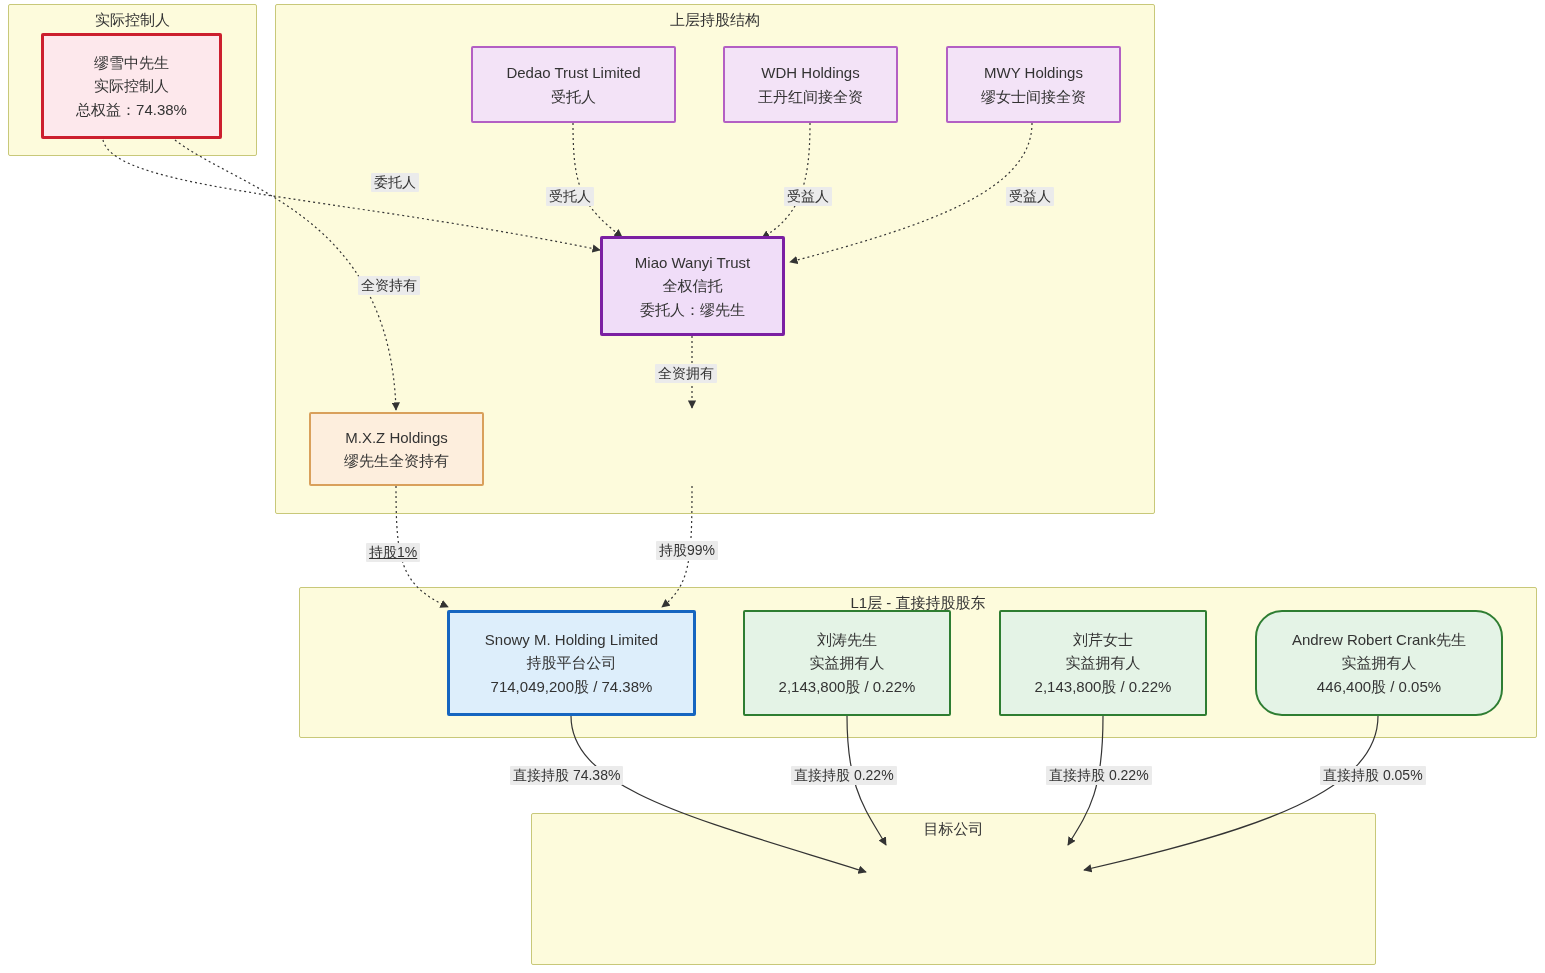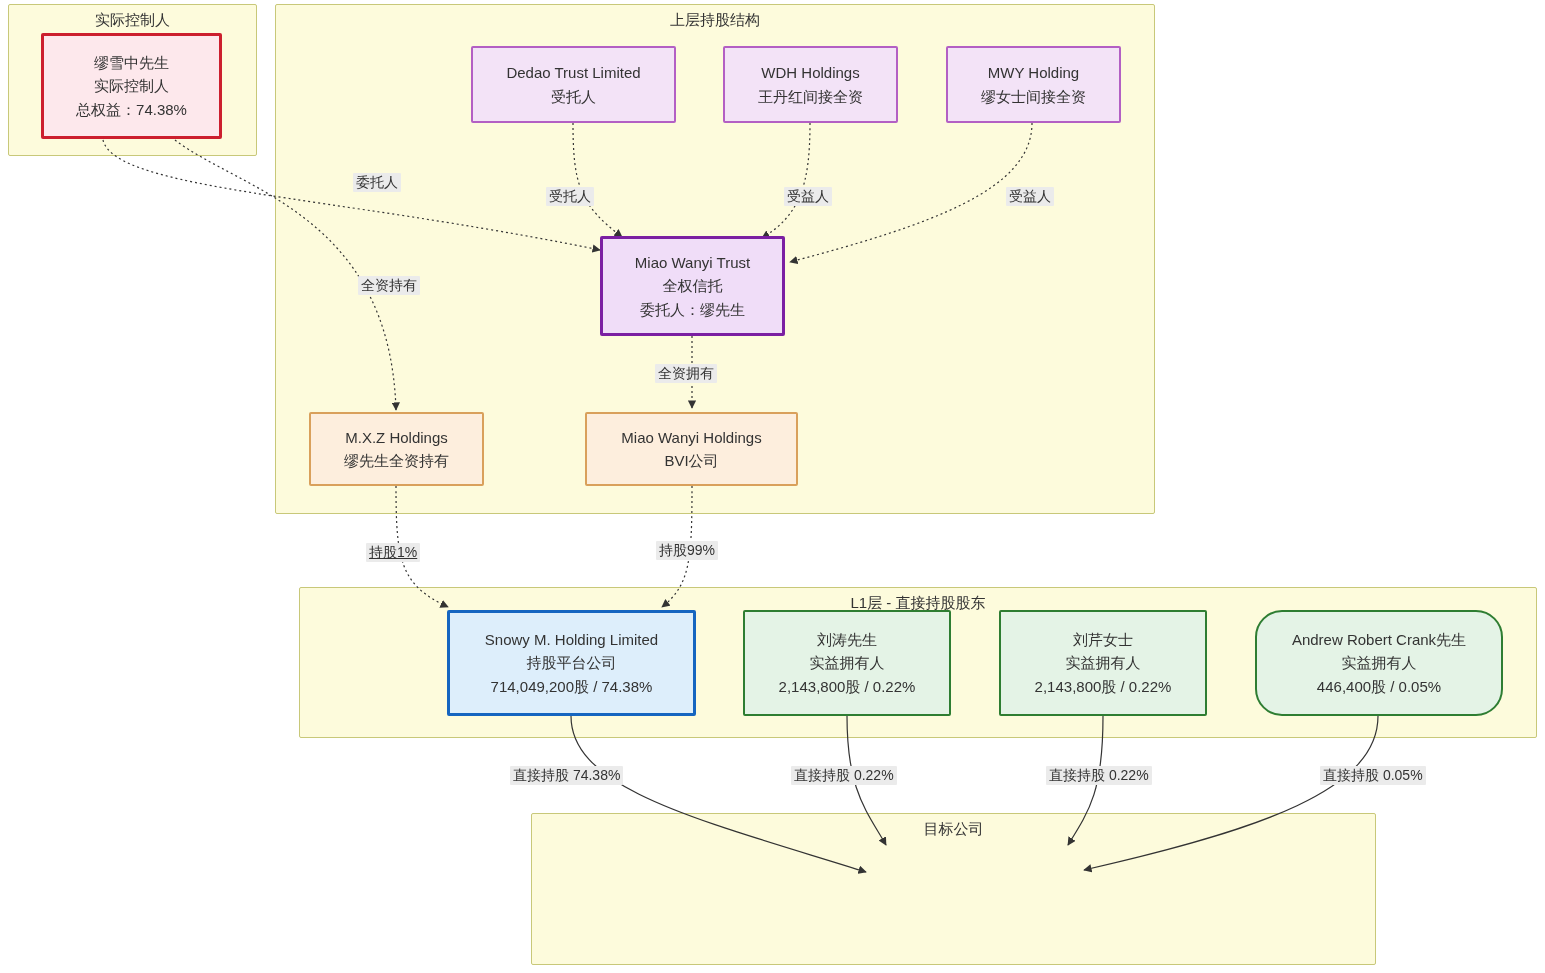--- a/index.html
+++ b/index.html
@@ -124,39 +124,35 @@
     <span class="ln">Dedao Trust Limited</span>
     <span class="ln">受托人</span>
   </div>
 
   <div class="node n-purple" style="left:723px;top:46px;width:175px;height:77px;">
     <span class="ln">WDH Holdings</span>
     <span class="ln">王丹红间接全资</span>
   </div>
 
   <div class="node n-purple" style="left:946px;top:46px;width:175px;height:77px;">
-    <span class="ln">MWY Holding</span>
+    <span class="ln">MWY Holdings</span>
     <span class="ln">缪女士间接全资</span>
   </div>
 
   <div class="node n-purple-strong" style="left:600px;top:236px;width:185px;height:100px;">
     <span class="ln">Miao Wanyi Trust</span>
     <span class="ln">全权信托</span>
     <span class="ln">委托人：缪先生</span>
   </div>
 
   <div class="node n-peach" style="left:309px;top:412px;width:175px;height:74px;">
     <span class="ln">M.X.Z Holdings</span>
     <span class="ln">缪先生全资持有</span>
   </div>
 
-  <div class="node n-peach" style="left:585px;top:412px;width:213px;height:74px;">
-    <span class="ln">Miao Wanyi Holdings</span>
-    <span class="ln">BVI公司</span>
-  </div>
 
   <div class="node n-blue" style="left:447px;top:610px;width:249px;height:106px;">
     <span class="ln">Snowy M. Holding Limited</span>
     <span class="ln">持股平台公司</span>
     <span class="ln">714,049,200股 / 74.38%</span>
   </div>
 
   <div class="node n-green" style="left:743px;top:610px;width:208px;height:106px;">
     <span class="ln">刘涛先生</span>
     <span class="ln">实益拥有人</span>
@@ -169,21 +165,21 @@
     <span class="ln">2,143,800股 / 0.22%</span>
   </div>
 
   <div class="node n-green" style="left:1255px;top:610px;width:248px;height:106px;border-radius:27px;">
     <span class="ln">Andrew Robert Crank先生</span>
     <span class="ln">实益拥有人</span>
     <span class="ln">446,400股 / 0.05%</span>
   </div>
 
 
-  <div class="edge-label" style="left:353px;top:173px;">委托人</div>
+  <div class="edge-label" style="left:371px;top:173px;">委托人</div>
   <div class="edge-label" style="left:546px;top:187px;">受托人</div>
   <div class="edge-label" style="left:784px;top:187px;">受益人</div>
   <div class="edge-label" style="left:1006px;top:187px;">受益人</div>
   <div class="edge-label" style="left:358px;top:276px;">全资持有</div>
   <div class="edge-label" style="left:655px;top:364px;">全资拥有</div>
   <div class="edge-label" style="left:366px;top:543px;text-decoration:underline;">持股1%</div>
   <div class="edge-label" style="left:656px;top:541px;">持股99%</div>
   <div class="edge-label" style="left:510px;top:766px;">直接持股 74.38%</div>
   <div class="edge-label" style="left:791px;top:766px;">直接持股 0.22%</div>
   <div class="edge-label" style="left:1046px;top:766px;">直接持股 0.22%</div>

